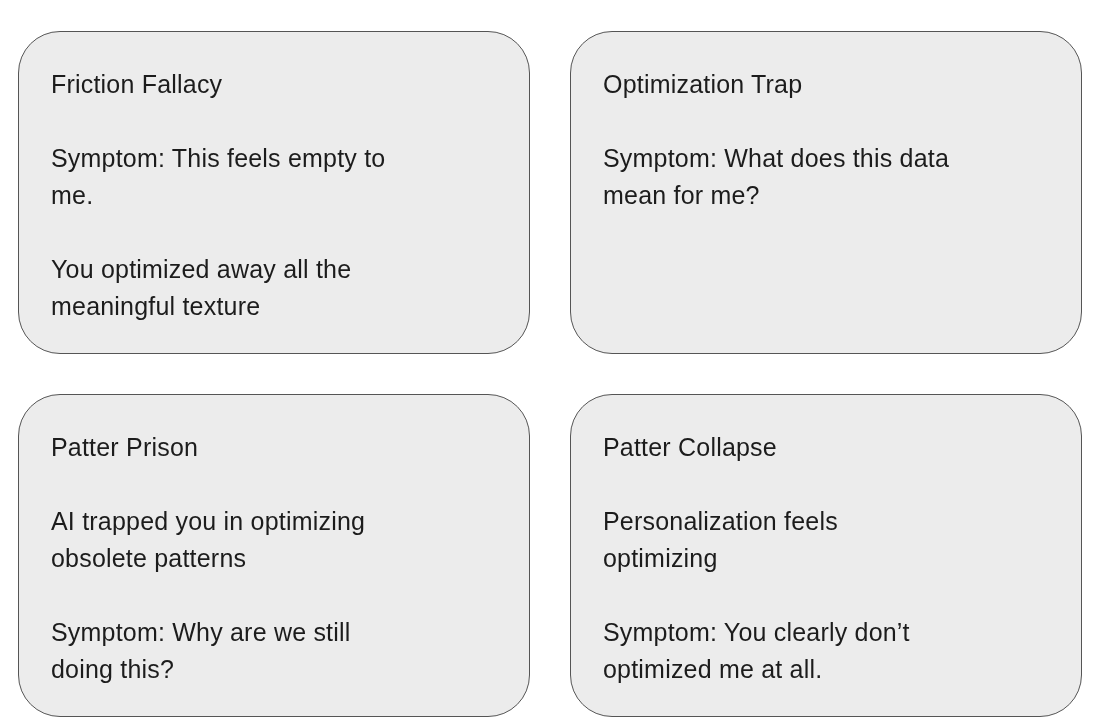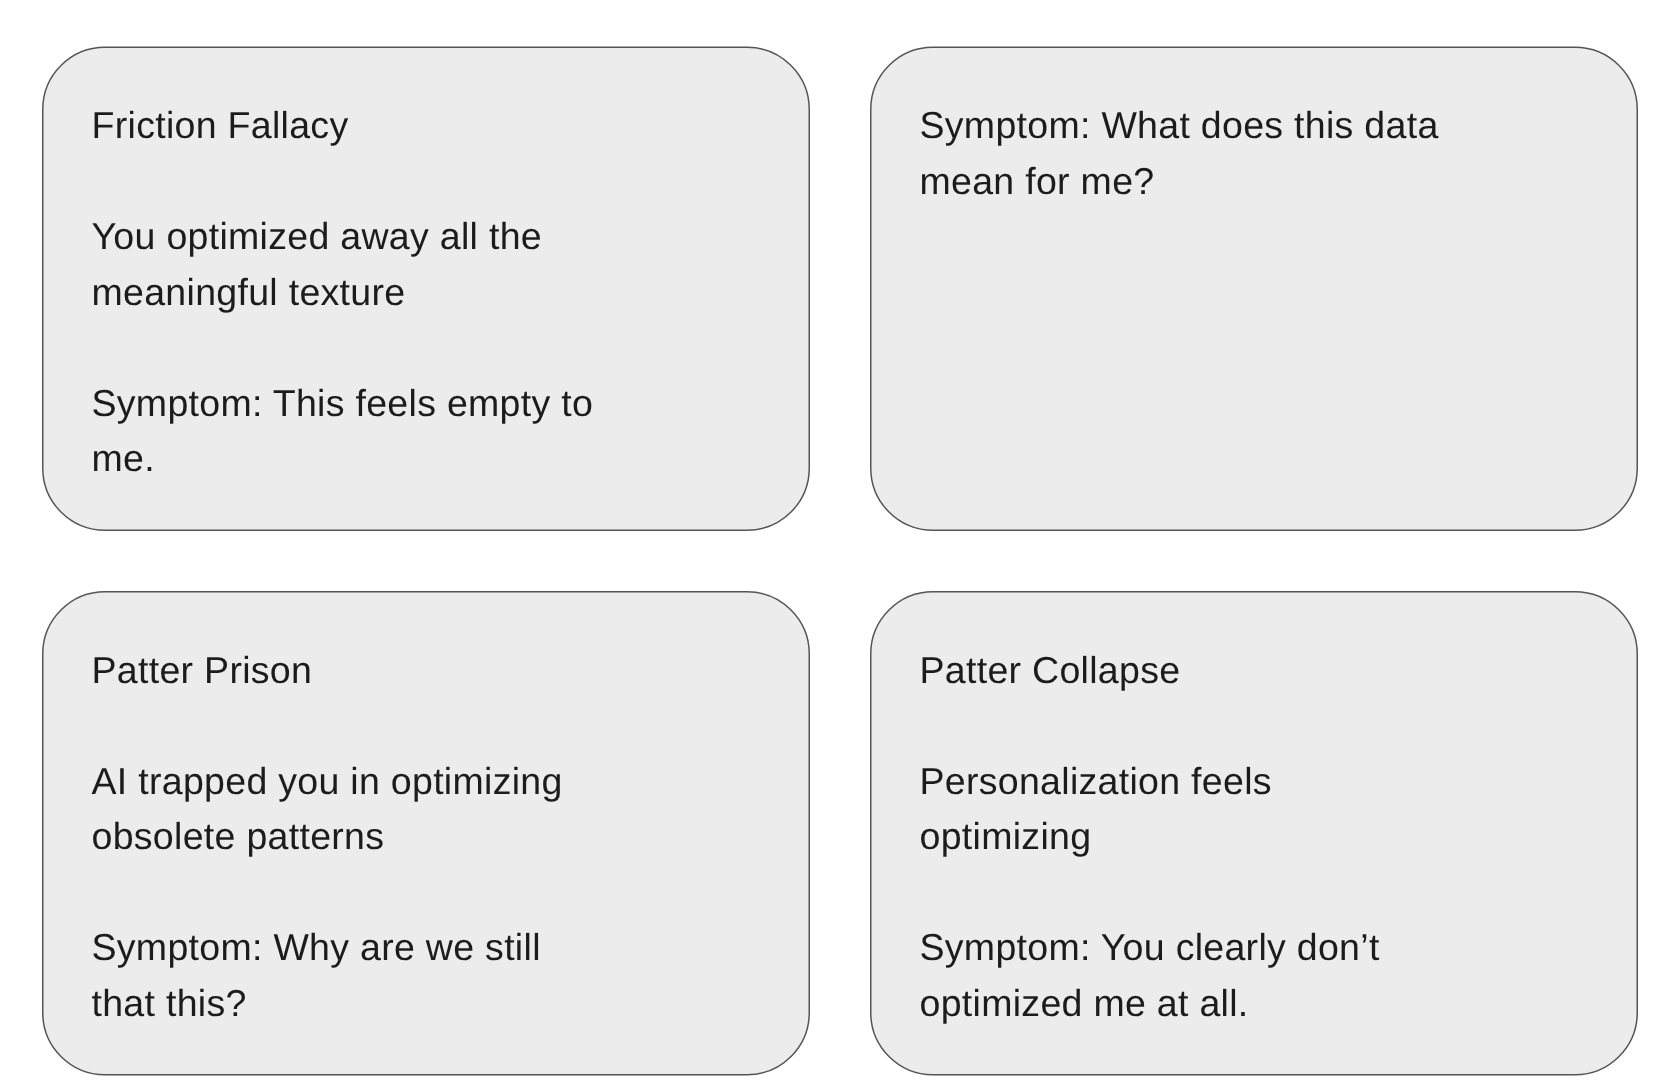--- a/index.html
+++ b/index.html
@@ -9,21 +9,21 @@
   body {
     width: 1102px;
     height: 722px;
     background: #ffffff;
     font-family: "Liberation Sans", sans-serif;
     position: relative;
     overflow: hidden;
   }
   .grid {
     position: absolute;
-    left: 28px;
+    left: 18px;
     top: 31px;
     width: 1047px;
     height: 663px;
     display: grid;
     grid-template-columns: 512px 512px;
     grid-template-rows: 323px 323px;
     column-gap: 23px;
     row-gap: 17px;
     gap: 40px;
   }
@@ -46,37 +46,38 @@
     margin-top: 37px;
   }
 </style>
 </head>
 <body>
 
 <div class="grid">
 
   <div class="card">
     <p>Friction Fallacy</p>
+    <p>Symptom: This feels empty to
+me.</p>
     <p>You optimized away all the
 meaningful texture</p>
-    <p>Symptom: This feels empty to
-me.</p>
   </div>
 
   <div class="card">
+    <p>Optimization Trap</p>
     <p>Symptom: What does this data
 mean for me?</p>
   </div>
 
   <div class="card">
     <p>Patter Prison</p>
     <p>AI trapped you in optimizing
 obsolete patterns</p>
     <p>Symptom: Why are we still
-that this?</p>
+doing this?</p>
   </div>
 
   <div class="card">
     <p>Patter Collapse</p>
     <p>Personalization feels
 optimizing</p>
     <p>Symptom: You clearly don’t
 optimized me at all.</p>
   </div>
 

